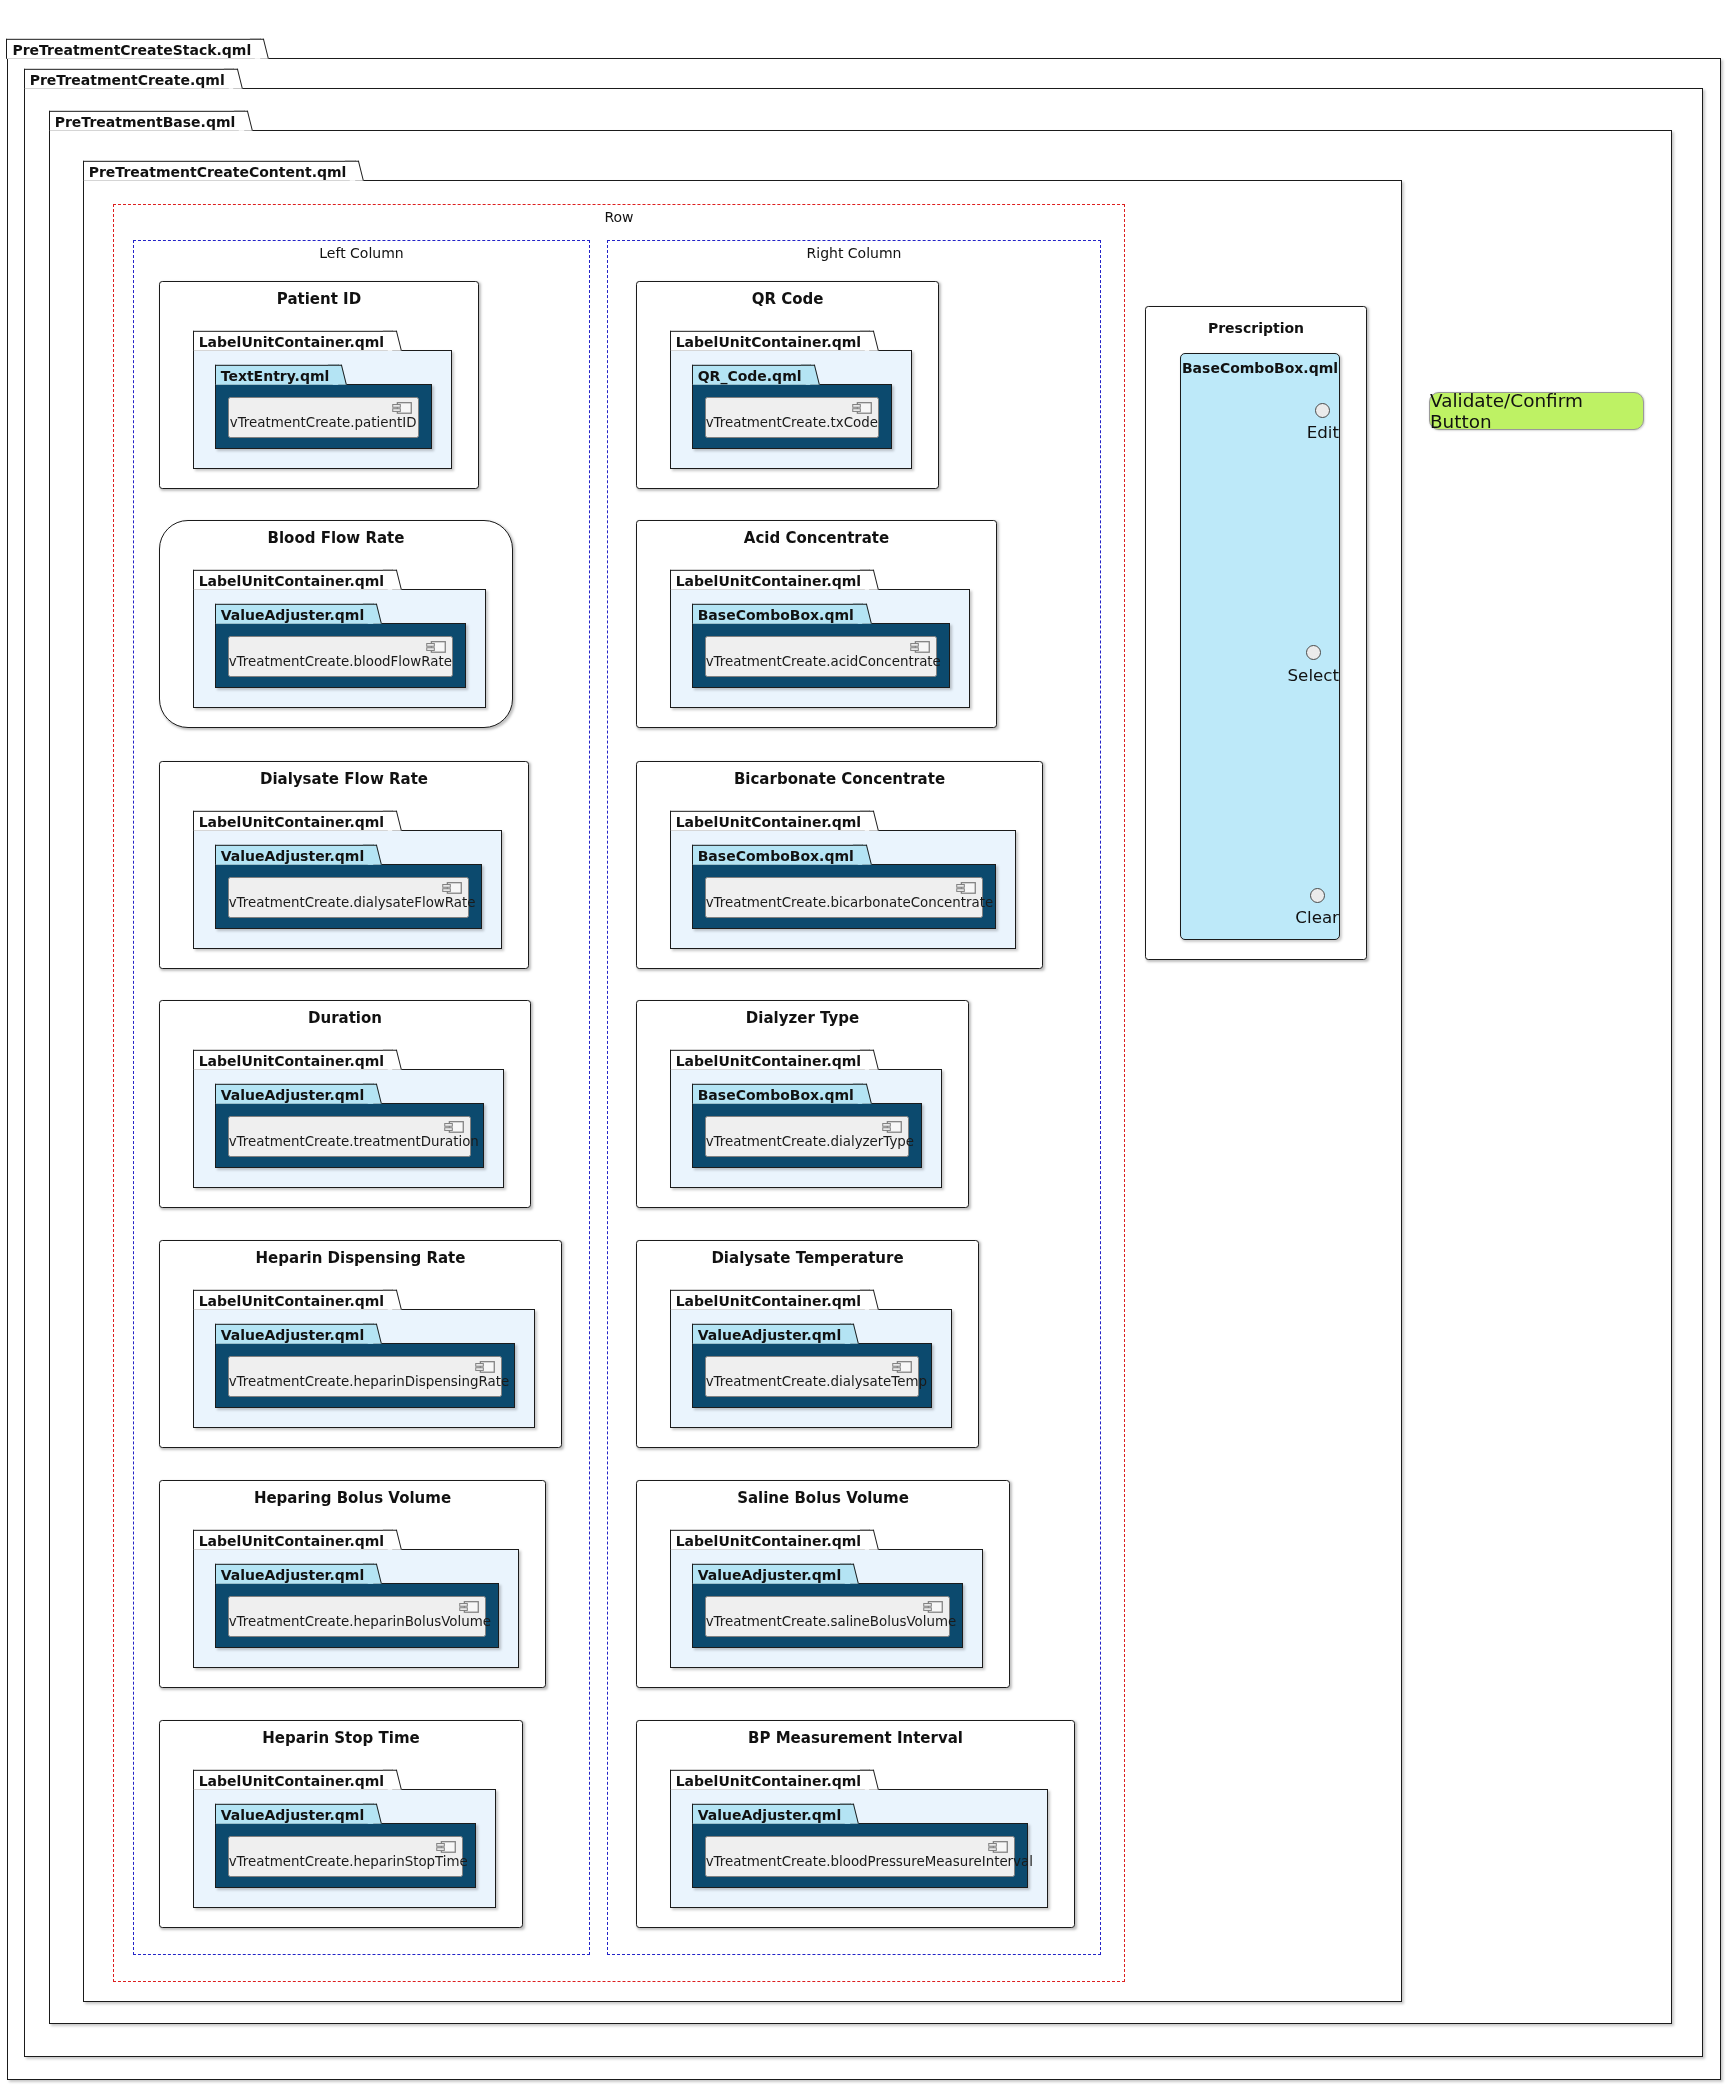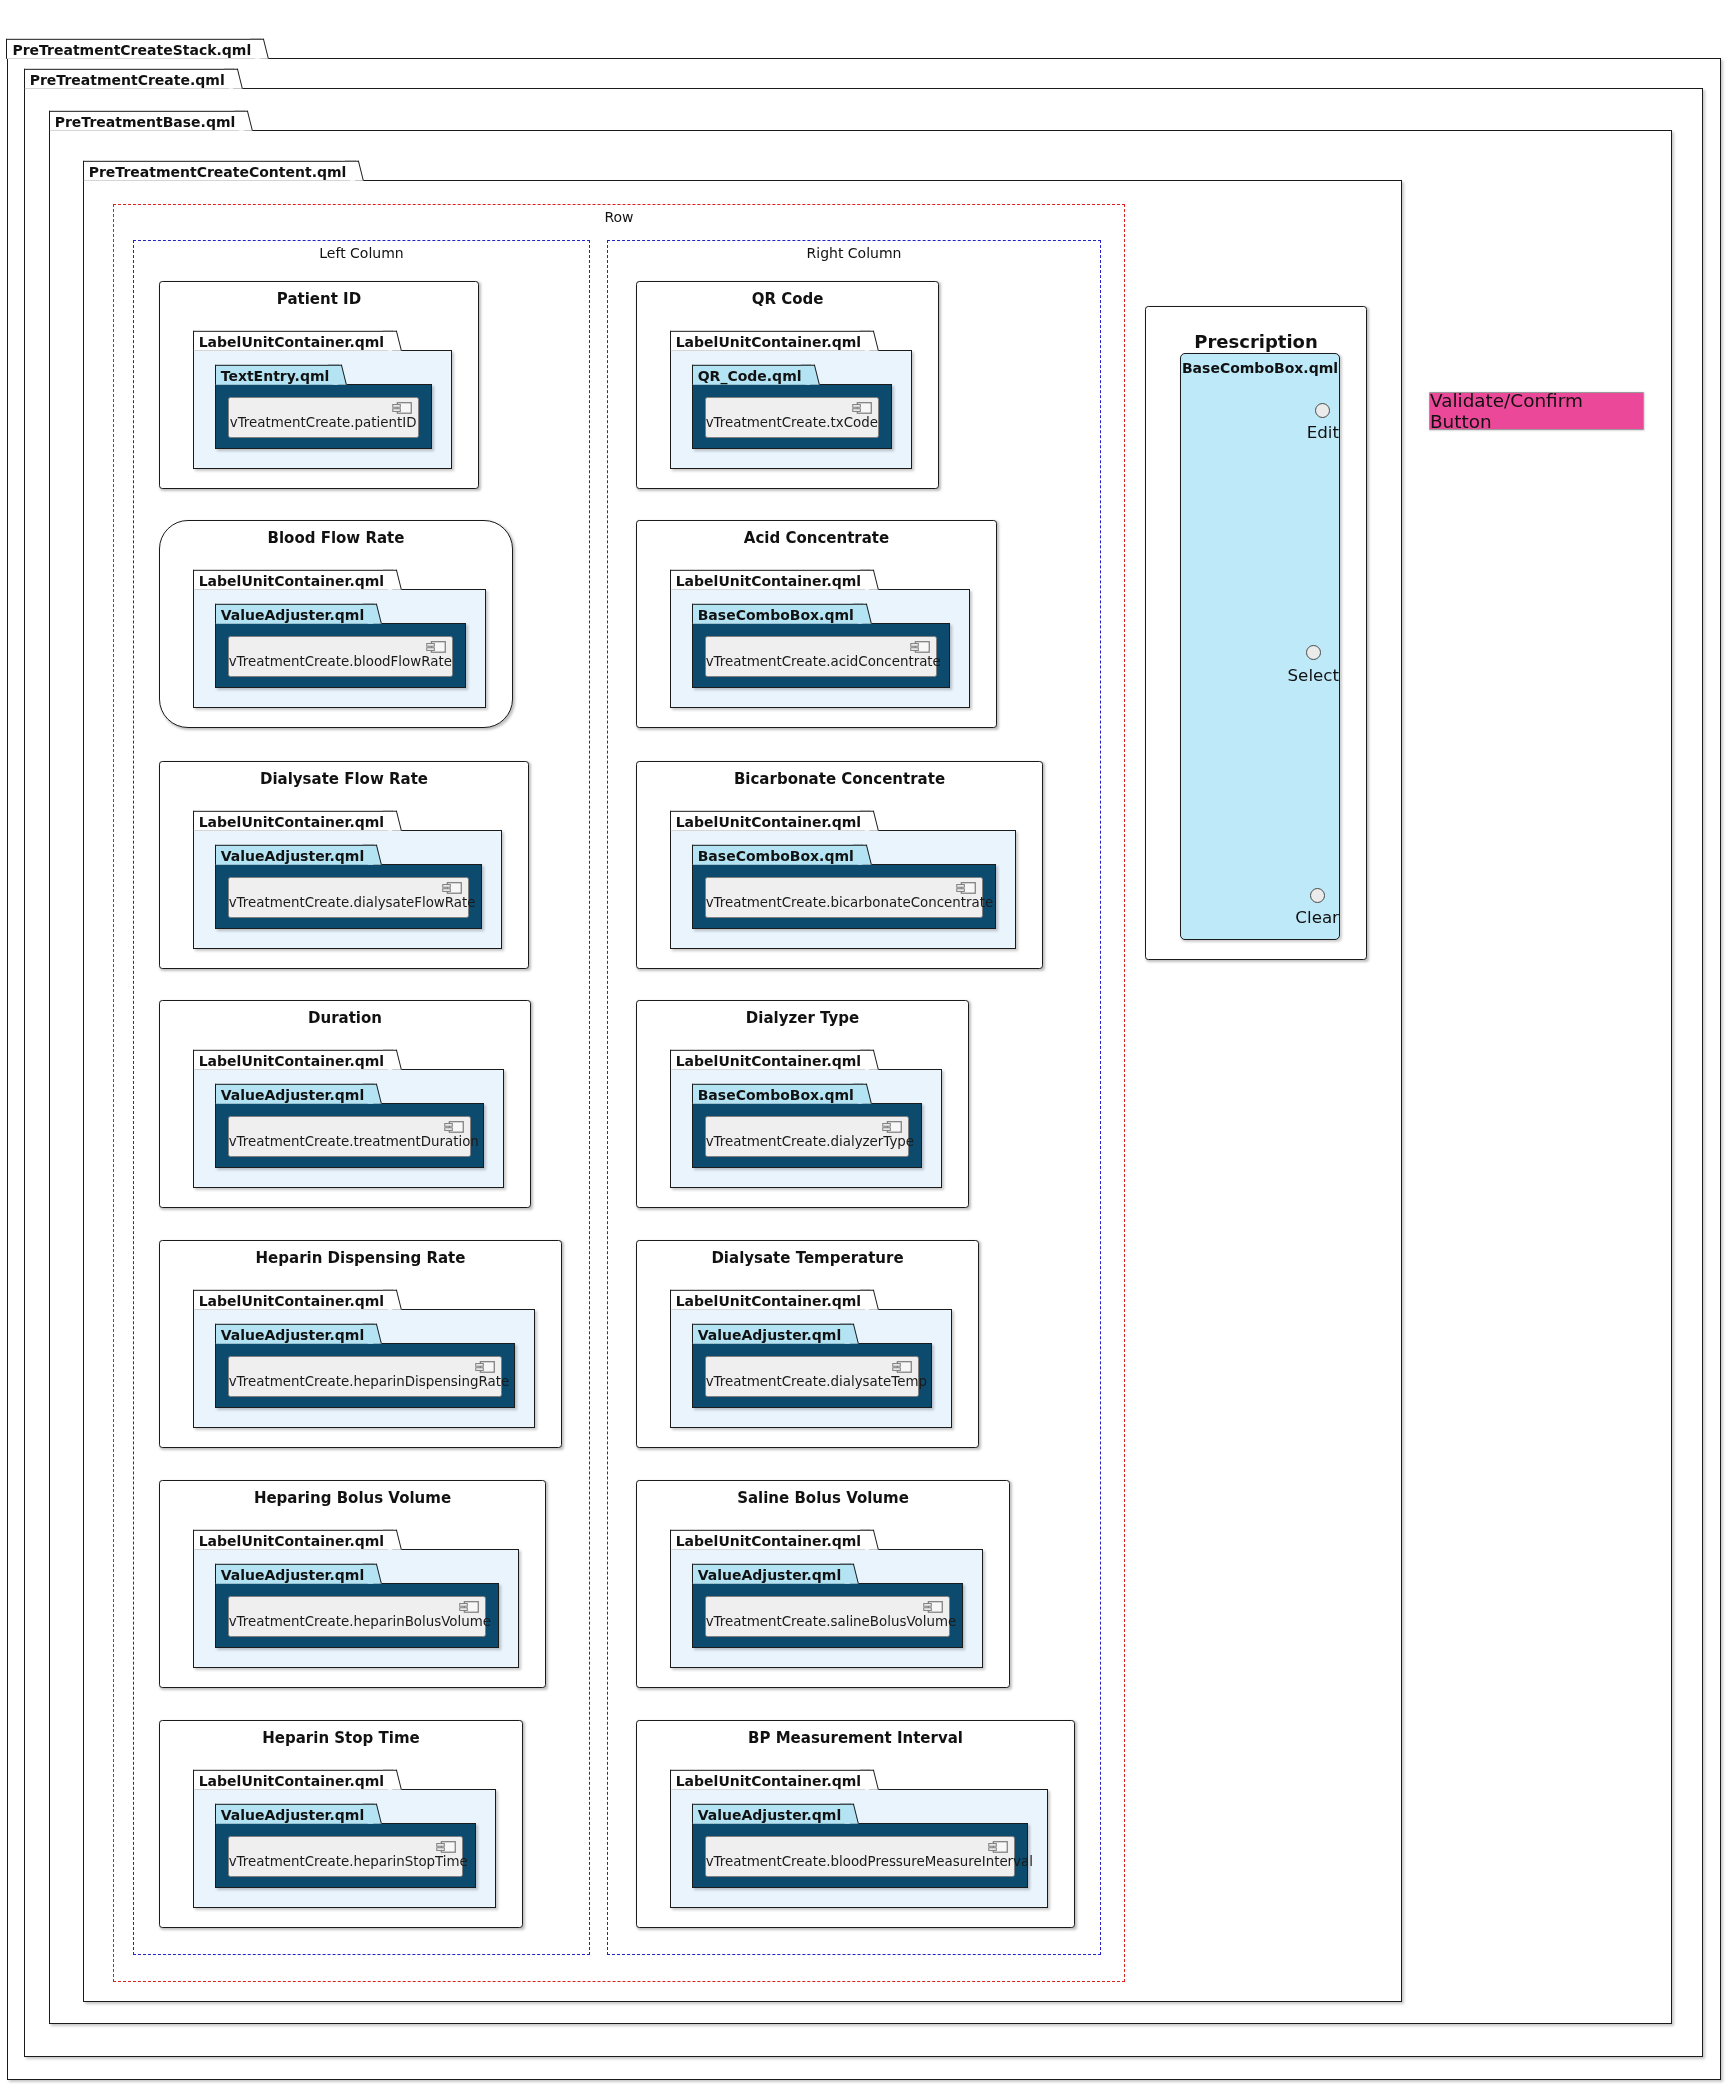--- a/index.html
+++ b/index.html
@@ -51,42 +51,42 @@
     position:absolute; left:0; right:0; bottom:6.7px;
     text-align:center; font-size:13.4px; color:#1a1a1a; white-space:nowrap;
   }
   .comp-icon { position:absolute; top:3.3px; right:4.2px; line-height:0; }
   
   .prescription-box {
     position:absolute; left:1145px; top:306px; width:220px; height:652px;
     background:#fff; border:1.3px solid #1b1b1b; border-radius:3.3px;
     box-shadow:1.7px 1.7px 2.5px rgba(0,0,0,.25);
   }
-  .prescription-title { text-align:center; font-weight:700; font-size:18px; margin-top:24px; }
+  .prescription-title { text-align:center; font-weight:700; font-size:14px; margin-top:13px; }
   .combo-rect {
     position:absolute; left:34px; right:26px; top:46px; bottom:19px;
     background:#bde9f9; border:1.3px solid #1b1b1b; border-radius:5px;
     box-shadow:1.7px 1.7px 2.5px rgba(0,0,0,.2);
     display:flex; flex-direction:column;
   }
   .combo-title { text-align:center; font-weight:700; font-size:14px; margin-top:5.8px; }
   .combo-options {
     flex:1; display:flex; flex-direction:column; justify-content:space-between;
     align-items:flex-end; padding:27px 0 11.7px;
   }
   .combo-option { display:flex; flex-direction:column; align-items:center; gap:4.2px; cursor:default; }
   .option-circle {
     width:15px; height:15px; border-radius:50%;
     background:#ebebeb; border:1.3px solid #4a4a4a; box-sizing:border-box;
   }
   .option-label { font-size:16.7px; }
   
   .validate-btn {
     position:absolute; left:1429px; top:392px; width:213px; height:36px;
-    background:#ec4899; border:1.2px solid #9a9a9a; border-radius:1px;
+    background:#bef264; border:1.2px solid #9a9a9a; border-radius:10px;
     display:flex; align-items:center; justify-content:center;
     font-size:18.4px; box-shadow:0.8px 0.8px 1.7px rgba(0,0,0,.15);
   }
 </style>
 </head>
 <body>
 
 <div class="canvas">
 
   <div class="doc-title">PreTreatment Create Rx Layout</div>

